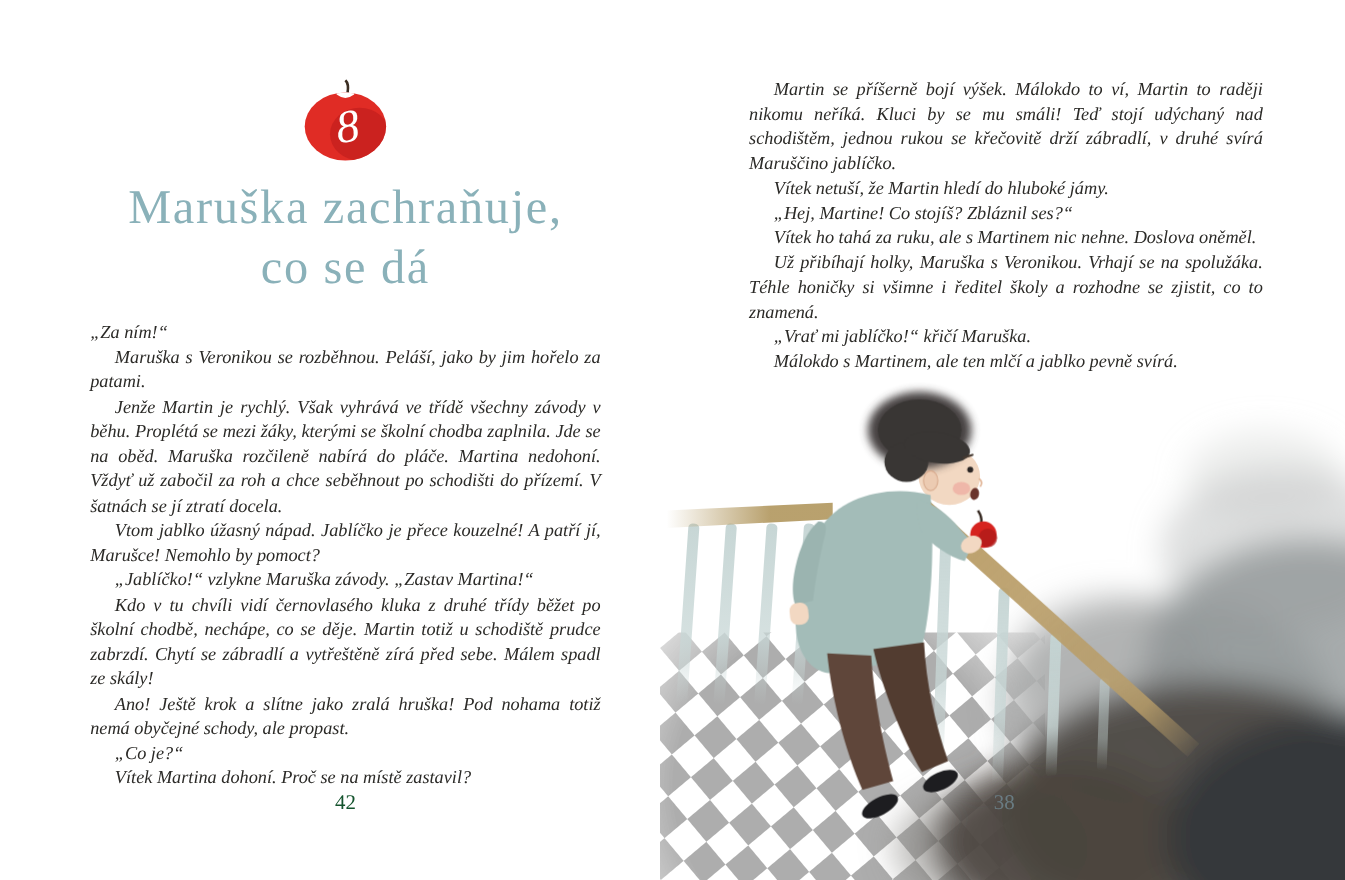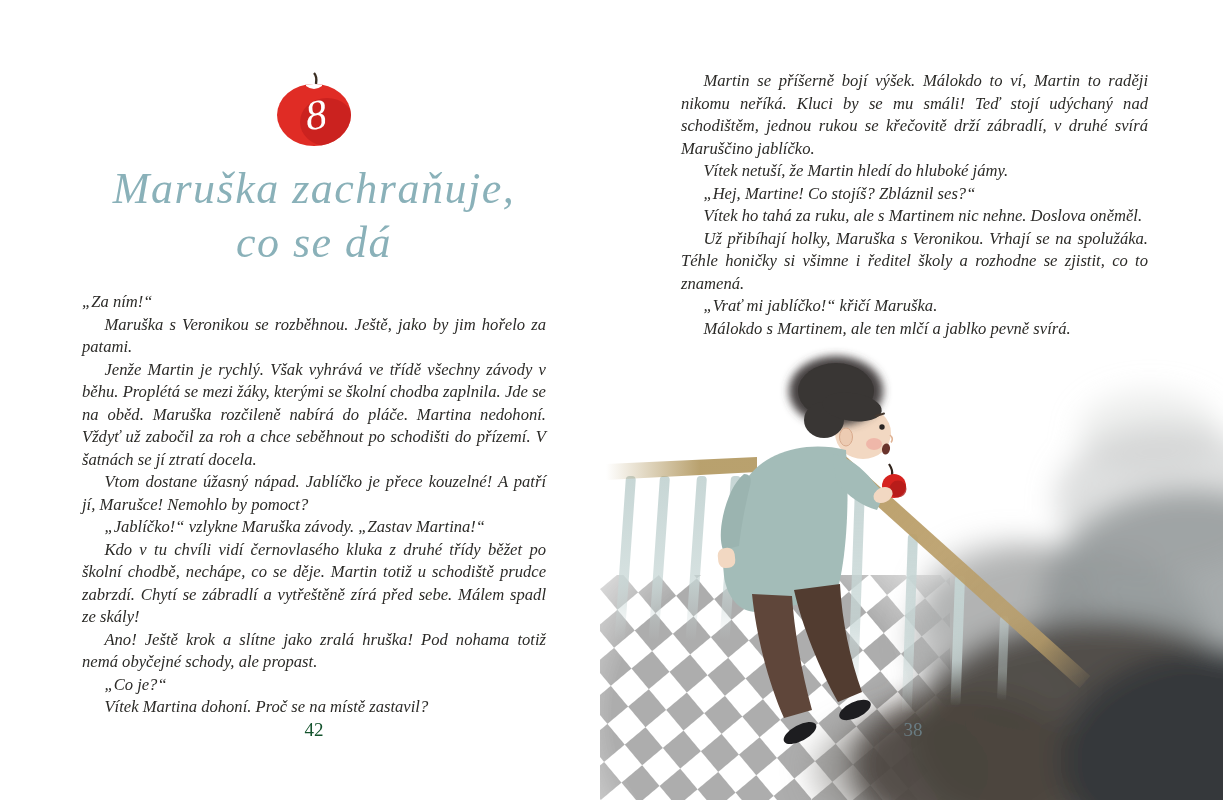--- a/index.html
+++ b/index.html
@@ -15,21 +15,21 @@
   .bodytext p { margin:0; text-indent:1.35em;font-style:italic; }
   #left-text p:first-child { text-indent:0; }
   #left-text  { left:82px;  top:291px; width:464px; }
   #right-text { left:681px; top:70px;  width:467px; }
   .chapter-badge {
     position:absolute; left:82px; top:72px; width:464px;
     display:flex; justify-content:center; z-index:2;
   }
   .chapter-title {
     position:absolute; left:62px; width:504px; text-align:center;
-    font-style:italic; color:#8ab1b9; letter-spacing:1.5px; z-index:2;
+    color:#8ab1b9; letter-spacing:1.5px; z-index:2;
     font-size:44px;
   }
   #title-line1 { top:163px; }
   #title-line2 { top:217px; }
   .pagenum {
     position:absolute; width:464px; text-align:center;
     font-size:19px; z-index:3;
   }
   #pagenum-left  { left:82px;  top:719px; color:#14532d; }
   #pagenum-right { left:681px; top:719px; color:#6d828a; opacity:.9; }
@@ -55,23 +55,23 @@
       </g>
       <text x="44" y="57" text-anchor="middle" font-family="Liberation Serif, serif" font-style="italic" font-size="42" fill="#ffffff" transform="rotate(-8 44 43)">8</text>
     </svg>
   </div>
 
   <div class="chapter-title" id="title-line1">Maruška zachraňuje,</div>
   <div class="chapter-title" id="title-line2">co se dá</div>
 
   <div class="bodytext" id="left-text">
       <p>„Za ním!“</p>
-      <p>Maruška s Veronikou se rozběhnou. Ještě, jako by jim hořelo za patami.</p>
+      <p>Maruška s Veronikou se rozběhnou. Peláší, jako by jim hořelo za patami.</p>
       <p>Jenže Martin je rychlý. Však vyhrává ve třídě všechny závody v běhu. Proplétá se mezi žáky, kterými se školní chodba zaplnila. Jde se na oběd. Maruška rozčileně nabírá do pláče. Martina nedohoní. Vždyť už zabočil za roh a chce seběhnout po schodišti do přízemí. V šatnách se jí ztratí docela.</p>
-      <p>Vtom dostane úžasný nápad. Jablíčko je přece kouzelné! A patří jí, Marušce! Nemohlo by pomoct?</p>
+      <p>Vtom jablko úžasný nápad. Jablíčko je přece kouzelné! A patří jí, Marušce! Nemohlo by pomoct?</p>
       <p>„Jablíčko!“ vzlykne Maruška závody. „Zastav Martina!“</p>
       <p>Kdo v tu chvíli vidí černovlasého kluka z druhé třídy běžet po školní chodbě, nechápe, co se děje. Martin totiž u schodiště prudce zabrzdí. Chytí se zábradlí a vytřeštěně zírá před sebe. Málem spadl ze skály!</p>
       <p>Ano! Ještě krok a slítne jako zralá hruška! Pod nohama totiž nemá obyčejné schody, ale propast.</p>
       <p>„Co je?“</p>
       <p>Vítek Martina dohoní. Proč se na místě zastavil?</p>
     </div>
 
   <div class="pagenum" id="pagenum-left">42</div>
 </div>
 

